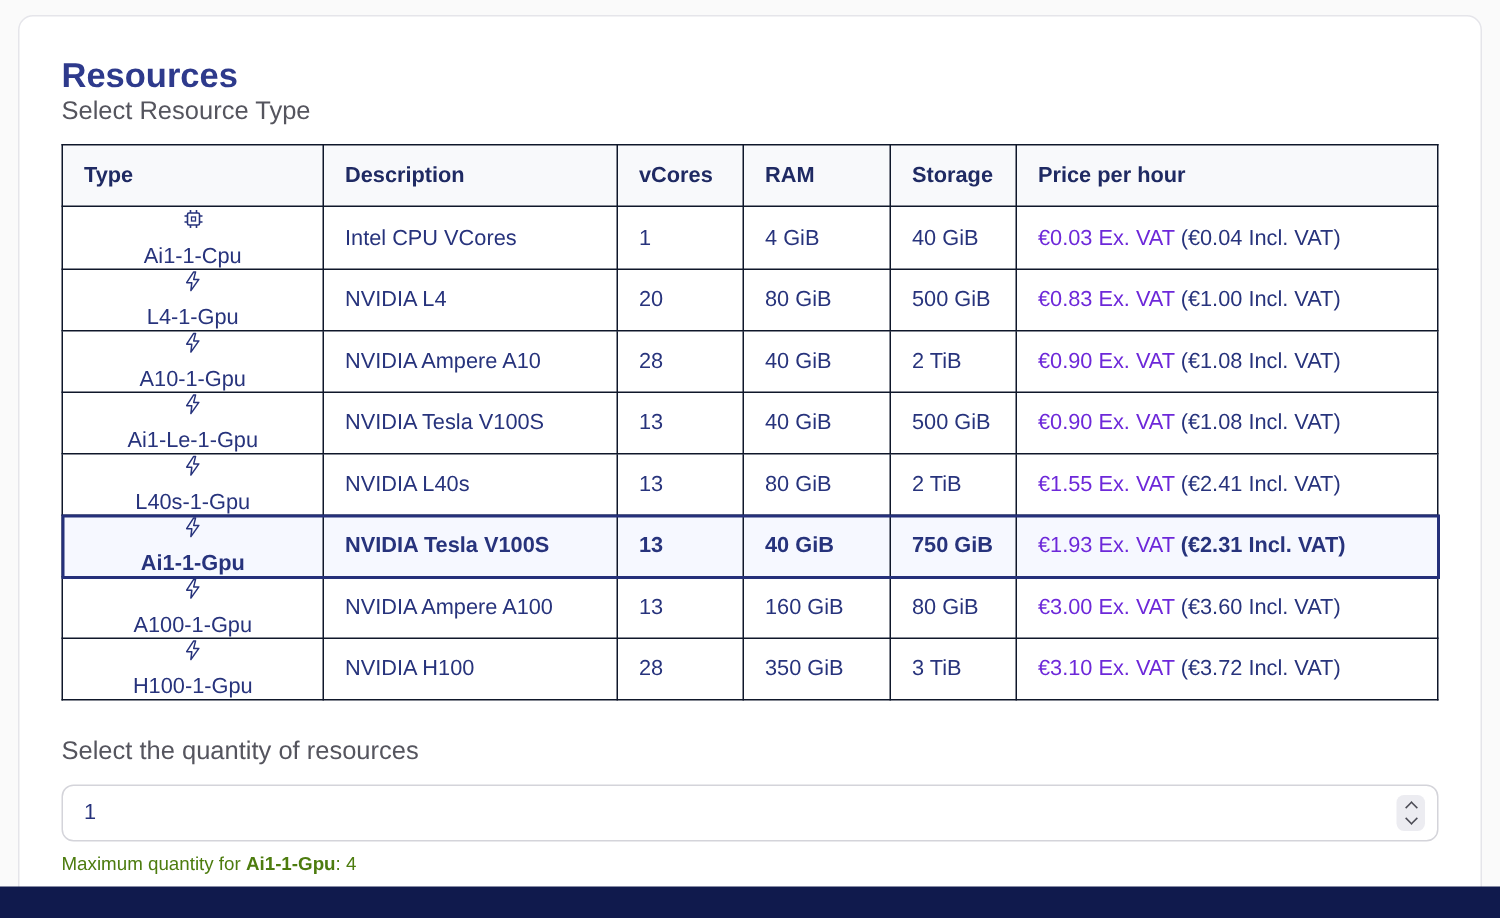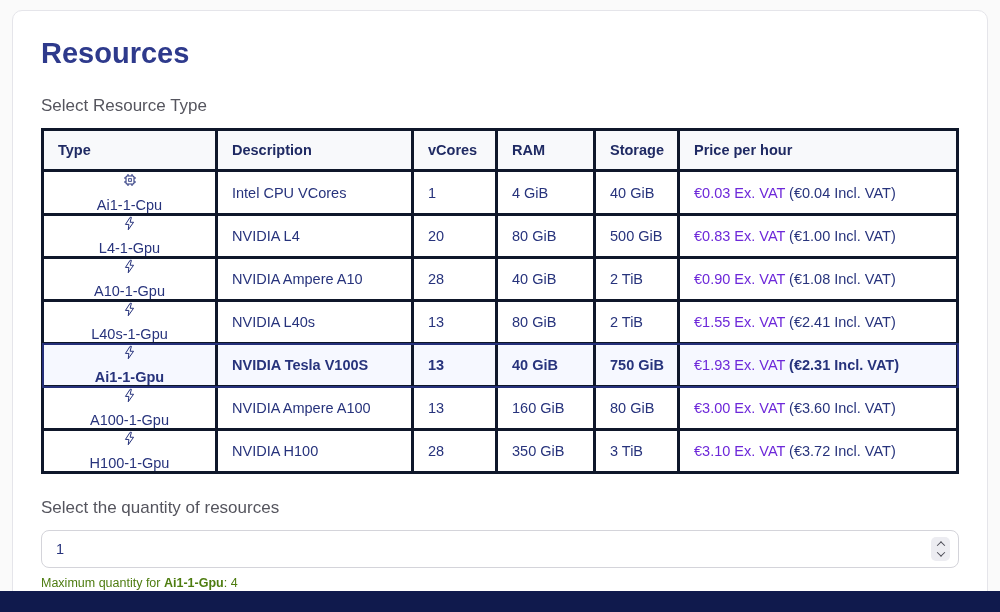--- a/index.html
+++ b/index.html
@@ -13,38 +13,37 @@
   .card {
     position: absolute;
     left: 12px; right: 12px; top: 10px;
     background: #ffffff;
     border: 1px solid #e5e5ea;
     border-radius: 10px;
     padding: 26px 28px 24px 28px;
   }
   .page-title {
     color: #2e3a8c;
-    font-size: 29px;
+    font-size: 23px;
     font-weight: 700;
-    margin-bottom: 26px;
   }
   .section-label {
     color: #55555e;
     font-size: 17px;
     margin-bottom: 12px;
   }
   table {
     width: 100%;
     border-collapse: collapse;
     table-layout: fixed;
     font-size: 14.5px;
     color: #27337c;
   }
   th, td {
-    border: 3px solid #0f172a;
+    border: 1px solid #0f172a;
     padding: 0 14px;
     text-align: left;
     white-space: nowrap;
     overflow: hidden;
   }
   thead th {
     background: #f8f9fb;
     height: 41px;
     font-weight: 700;
     color: #1f2a63;
@@ -182,20 +181,37 @@
           <td><span class="price-bold">€0.90 Ex. VAT </span><span class="price-rest">(€1.08 Incl. VAT)</span></td>
         </tr>
         <tr>
           <td>
             <span class="type-cell-inner">
               <span class="row-icon">
                 <svg viewBox="0 0 24 24" width="15" height="15">
                   <path d="M13 2 L5.5 13.5 H11 L10 22 L18.5 10 H13 L15 2 Z" fill="none" stroke="currentColor" stroke-width="1.6" stroke-linejoin="round"></path>
                 </svg>
               </span>
+              <span>Ai1-Le-1-Gpu</span>
+            </span>
+          </td>
+          <td>NVIDIA Tesla V100S</td>
+          <td>13</td>
+          <td>40 GiB</td>
+          <td>500 GiB</td>
+          <td><span class="price-bold">€0.90 Ex. VAT </span><span class="price-rest">(€1.08 Incl. VAT)</span></td>
+        </tr>
+        <tr>
+          <td>
+            <span class="type-cell-inner">
+              <span class="row-icon">
+                <svg viewBox="0 0 24 24" width="15" height="15">
+                  <path d="M13 2 L5.5 13.5 H11 L10 22 L18.5 10 H13 L15 2 Z" fill="none" stroke="currentColor" stroke-width="1.6" stroke-linejoin="round"></path>
+                </svg>
+              </span>
               <span>L40s-1-Gpu</span>
             </span>
           </td>
           <td>NVIDIA L40s</td>
           <td>13</td>
           <td>80 GiB</td>
           <td>2 TiB</td>
           <td><span class="price-bold">€1.55 Ex. VAT </span><span class="price-rest">(€2.41 Incl. VAT)</span></td>
         </tr>
         <tr class="selected">

